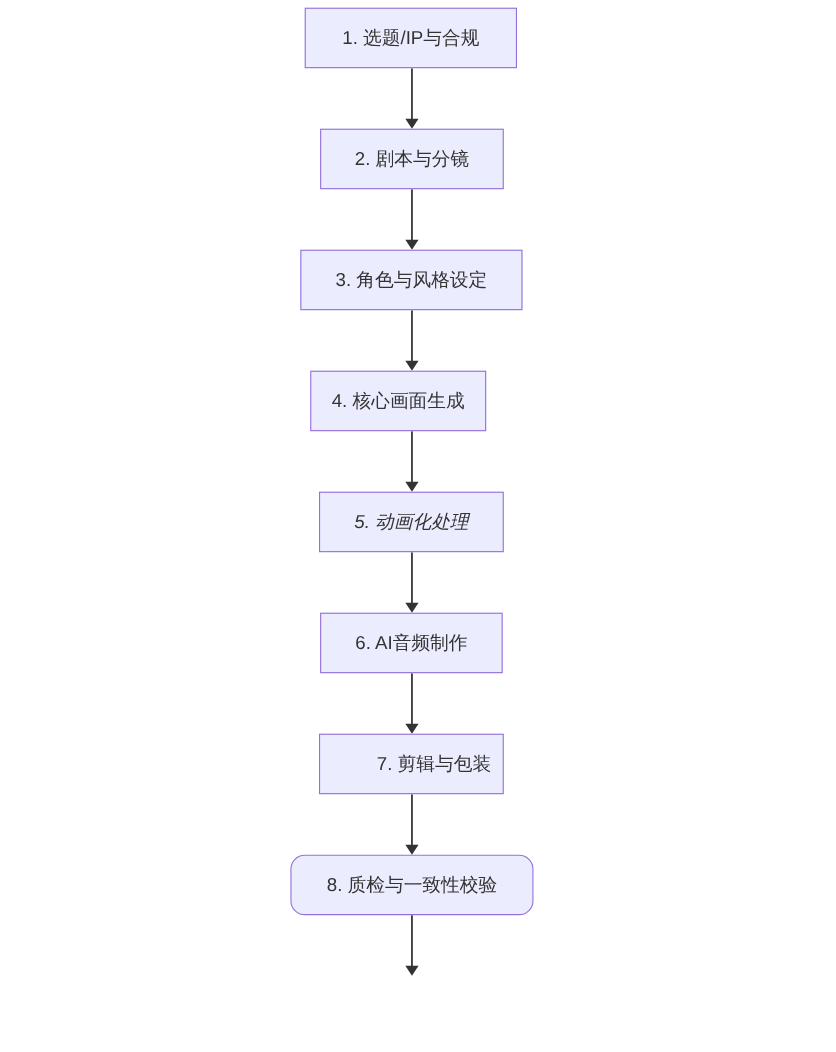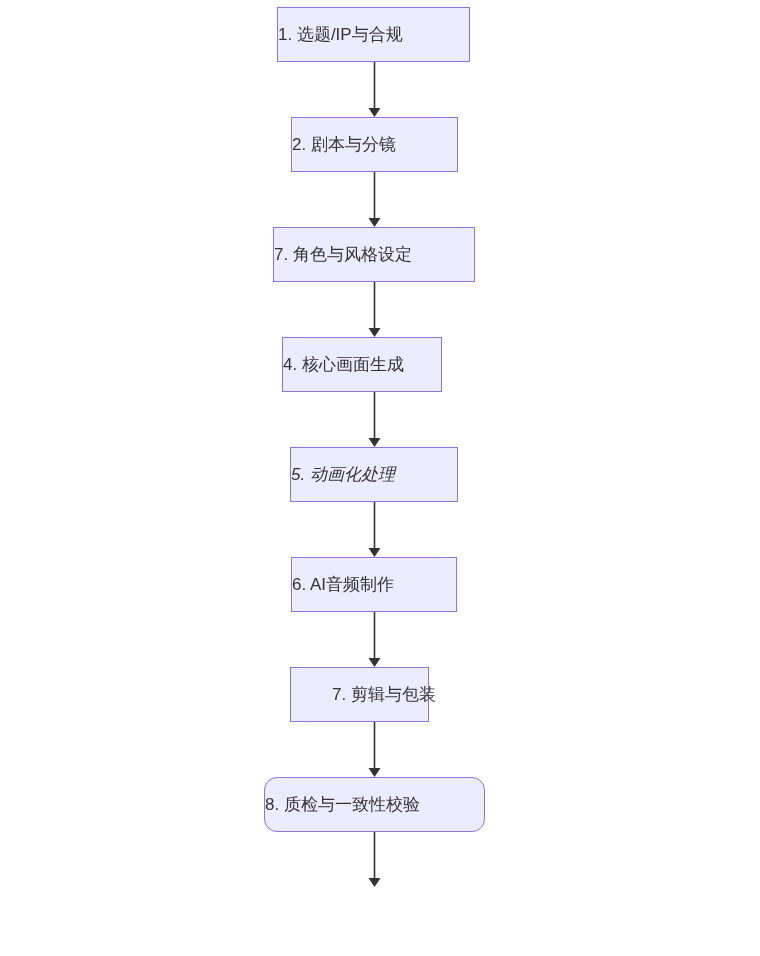--- a/index.html
+++ b/index.html
@@ -21,35 +21,36 @@
     font-family: "Liberation Sans", "DejaVu Sans", sans-serif;
     overflow: hidden;
   }
   .node {
     position: absolute;
     height: 55px;
     background: var(--node-fill);
     border: 1.5px solid var(--node-border);
     display: flex;
     align-items: center;
+    justify-content: center;
   }
   .node-label {
     font-size: 17px;
     color: var(--text);
     white-space: nowrap;
     line-height: 1;
   }
   
   .n1 { top: 7px;   left: 277px; width: 193px; }
   .n2 { top: 117px; left: 291px; width: 167px; }
   .n3 { top: 227px; left: 273px; width: 202px; }
   .n4 { top: 337px; left: 282px; width: 160px; }
   .n5 { top: 447px; left: 290px; width: 168px; font-style: italic; }
   .n6 { top: 557px; left: 291px; width: 166px; }
-  .n7 { top: 667px; left: 290px; width: 139px; padding-left: 41px; }
+  .n7 { top: 667px; left: 290px; width: 168px; padding-left: 41px; }
   .n8 { top: 777px; left: 264px; width: 221px; border-radius: 13px; }
   .n9 { top: 887px; left: 273px; width: 202px; }
 
   svg.edges {
     position: absolute;
     top: 0; left: 0;
     width: 760px;
     height: 956px;
     pointer-events: none;
   }
@@ -101,21 +102,21 @@
     </g>
   </svg>
 
   <div class="node n1">
     <span class="node-label">1. 选题/IP与合规</span>
   </div>
   <div class="node n2">
     <span class="node-label">2. 剧本与分镜</span>
   </div>
   <div class="node n3">
-    <span class="node-label">7. 角色与风格设定</span>
+    <span class="node-label">3. 角色与风格设定</span>
   </div>
   <div class="node n4">
     <span class="node-label">4. 核心画面生成</span>
   </div>
   <div class="node n5">
     <span class="node-label">5. 动画化处理</span>
   </div>
   <div class="node n6">
     <span class="node-label">6. AI音频制作</span>
   </div>

